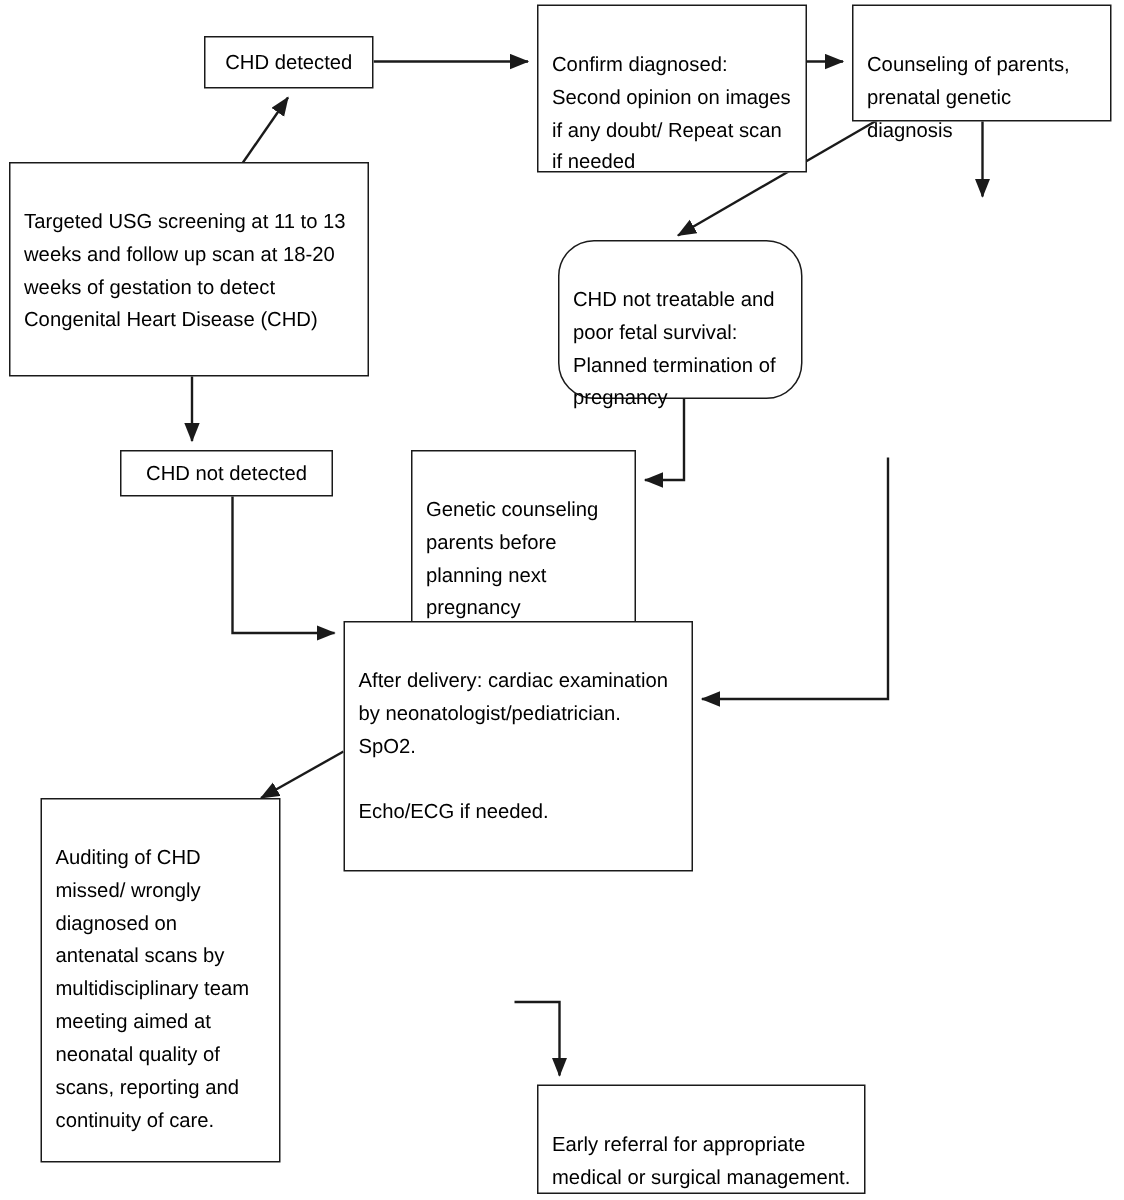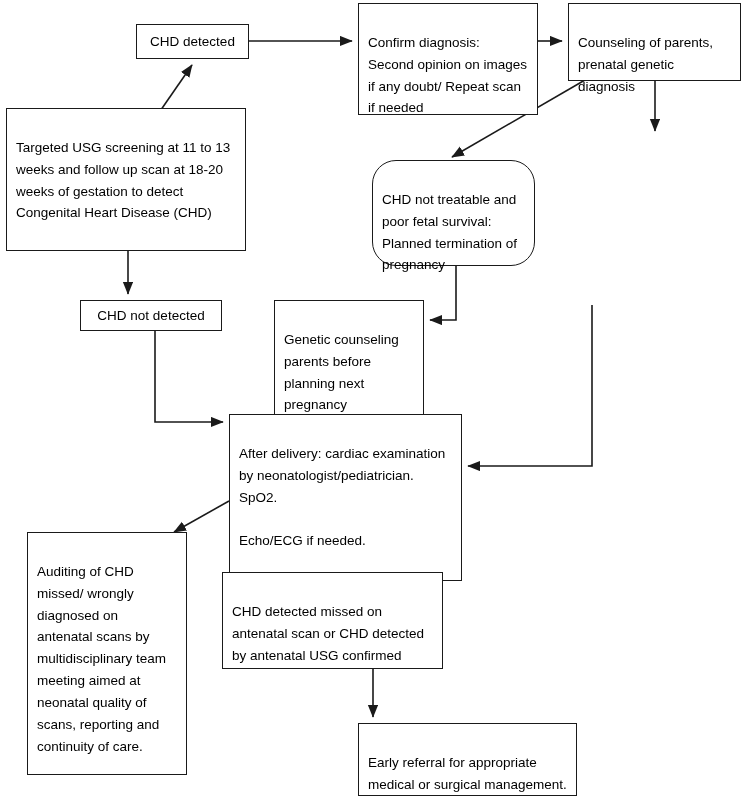--- a/index.html
+++ b/index.html
@@ -74,21 +74,21 @@
 
   <div class="node center" style="left:136px; top:24px; width:113px; height:35px;">
     <span>CHD detected</span>
   </div>
 
   <div class="node" style="left:6px; top:108px; width:240px; height:143px;">
     <span>Targeted USG screening at 11 to 13 weeks and follow up scan at 18-20 weeks of gestation to detect Congenital Heart Disease (CHD)</span>
   </div>
 
   <div class="node" style="left:358px; top:3px; width:180px; height:112px;">
-    <span>Confirm diagnosis:
+    <span>Confirm diagnosed:
 Second opinion on images if any doubt/ Repeat scan if needed</span>
   </div>
 
   <div class="node" style="left:568px; top:3px; width:173px; height:78px;">
     <span>Counseling of parents, prenatal genetic diagnosis</span>
   </div>
 
   <div class="node" style="left:372px; top:160px; width:163px; height:106px;border-radius:24px;">
     <span>CHD not treatable and poor fetal survival: Planned termination of pregnancy</span>
   </div>
@@ -105,21 +105,18 @@
   <div class="node" style="left:229px; top:414px; width:233px; height:167px;">
     <span>After delivery:  cardiac examination by neonatologist/pediatrician. SpO2.
 
 Echo/ECG if needed.</span>
   </div>
 
   <div class="node" style="left:27px; top:532px; width:160px; height:243px;">
     <span>Auditing of CHD missed/ wrongly diagnosed on antenatal scans by multidisciplinary team meeting aimed at neonatal quality of scans, reporting and continuity of care.</span>
   </div>
 
-  <div class="node" style="left:222px; top:572px; width:221px; height:97px;">
-    <span>CHD detected missed on antenatal scan or CHD detected by antenatal USG confirmed</span>
-  </div>
 
   <div class="node" style="left:358px; top:723px; width:219px; height:73px;">
     <span>Early referral for appropriate medical or surgical management.</span>
   </div>
 
 </div>
 
 </body></html>

